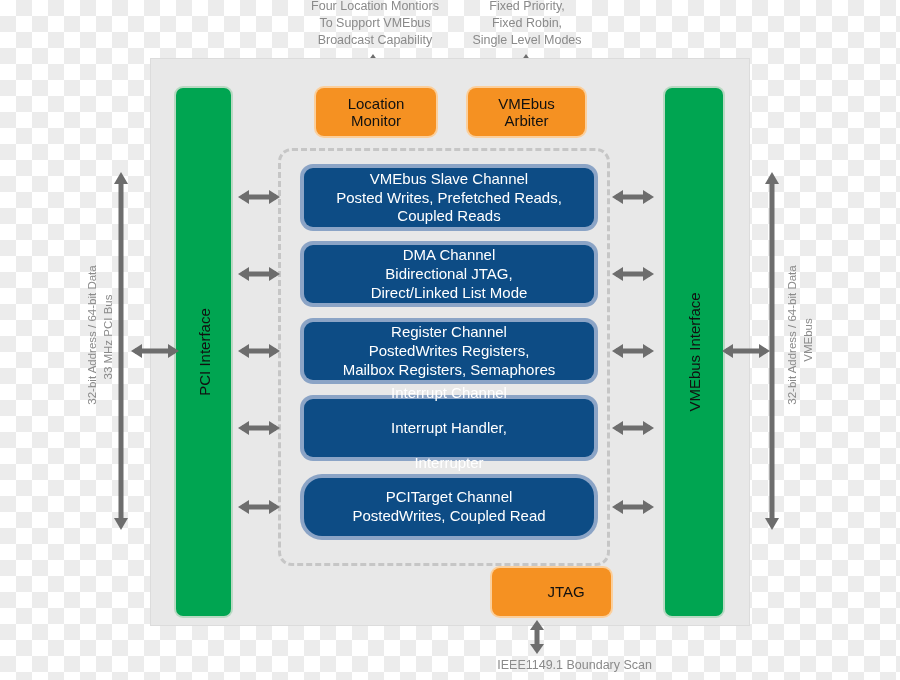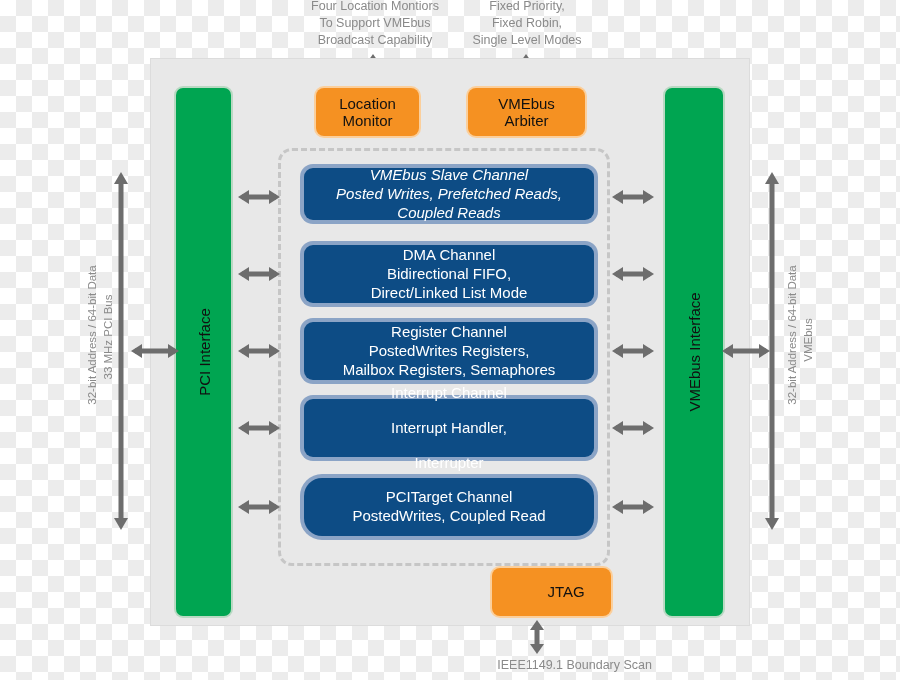--- a/index.html
+++ b/index.html
@@ -62,21 +62,21 @@
     border-radius: 8px;
     box-shadow: 0 0 0 2px #fbcf9c;
     display: flex;
     align-items: center;
     justify-content: center;
     text-align: center;
     color: #111111;
     font-size: 15px;
     line-height: 1.15;
   }
-  #location-monitor { left: 316px; top: 88px; width: 103px; height: 48px; }
+  #location-monitor { left: 316px; top: 88px; width: 120px; height: 48px; }
   #vmebus-arbiter  { left: 468px; top: 88px; width: 117px; height: 48px; }
   #jtag-box        { left: 492px; top: 568px; width: 90px; height: 48px; font-size: 15px; padding-left: 29px; }
 
   
   #dashed-region {
     left: 278px; top: 148px;
     width: 332px; height: 418px;
     border: 3px dashed #c6c6c6;
     border-radius: 14px;
     box-sizing: border-box;
@@ -99,21 +99,21 @@
   }
   .channel .ch-title {
     font-size: 15px;
     line-height: 1.2;
     margin-bottom: 1px;
   }
   .channel .ch-sub {
     font-size: 15px;
     line-height: 1.22;
   }
-  #ch-0 { top: 168px; height: 52px; font-style: italic; }
+  #ch-0 { top: 168px; height: 59px; }
   #ch-1 { top: 245px; height: 58px; align-items: center; }
   #ch-2 { top: 322px; height: 58px; }
   #ch-3 { top: 399px; height: 58px; gap: 16px; }
   #ch-4 { top: 478px; height: 58px; border-radius: 18px; }
 
   
   .h-arrow, .v-arrow { position: absolute; }
   .h-arrow svg, .v-arrow svg { display: block; }
 
   
@@ -220,21 +220,21 @@
 </div>
 <div id="callout-jtag">IEEE1149.1 Boundary Scan</div>
 
 <div class="abs channel" id="ch-0">
   <div class="ch-title">VMEbus Slave Channel</div>
   <div class="ch-sub">Posted Writes, Prefetched Reads,</div>
   <div class="ch-sub">Coupled Reads</div>
 </div>
 <div class="abs channel" id="ch-1">
   <div class="ch-title">DMA Channel</div>
-  <div class="ch-sub">Bidirectional FIFO,</div>
+  <div class="ch-sub">Bidirectional JTAG,</div>
   <div class="ch-sub">Direct/Linked List Mode</div>
 </div>
 <div class="abs channel" id="ch-2">
   <div class="ch-title">Register Channel</div>
   <div class="ch-sub">PostedWrites Registers,</div>
   <div class="ch-sub">Mailbox Registers, Semaphores</div>
 </div>
 <div class="abs channel" id="ch-3">
   <div class="ch-title">Interrupt Channel</div>
   <div class="ch-sub">Interrupt Handler,</div>

